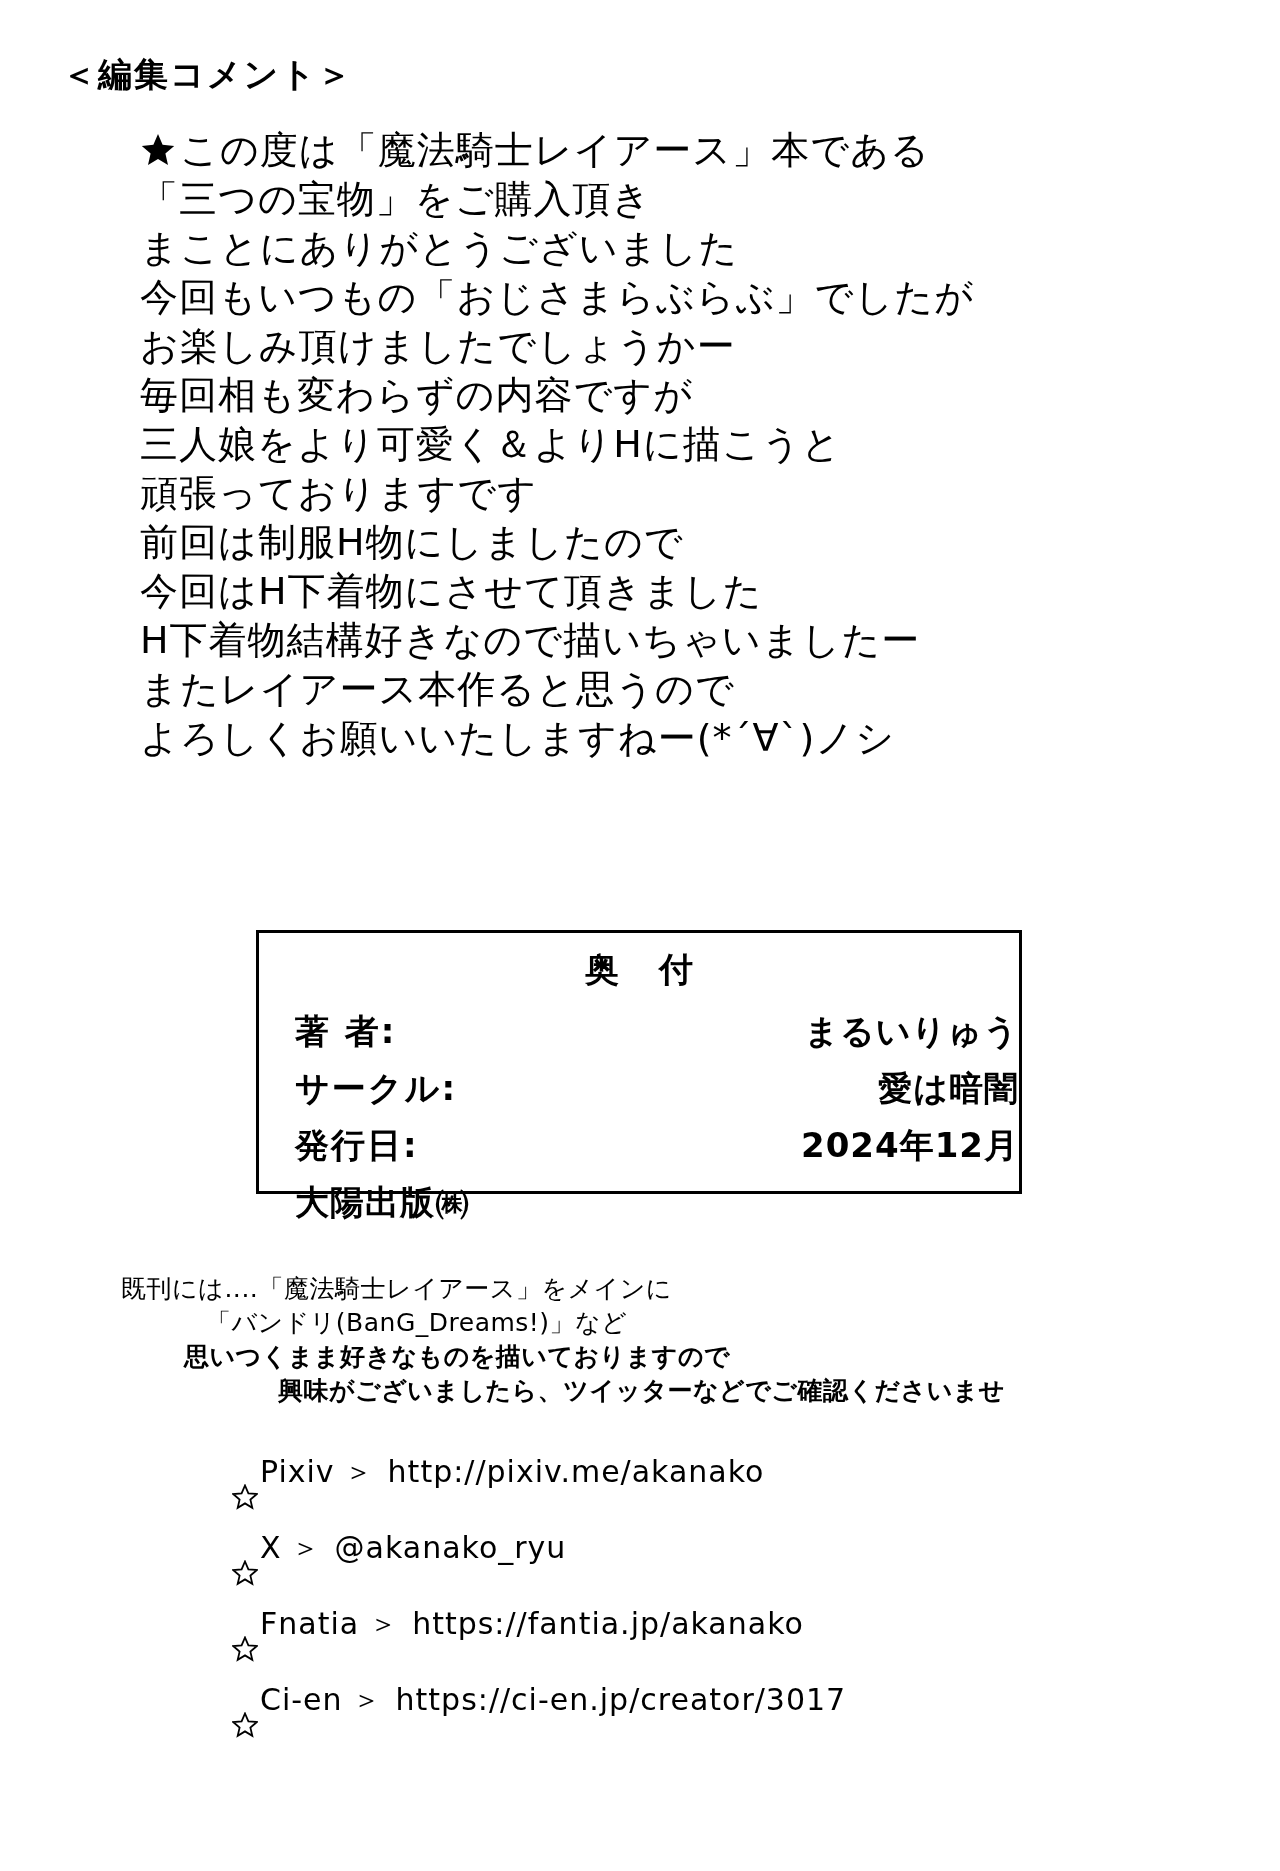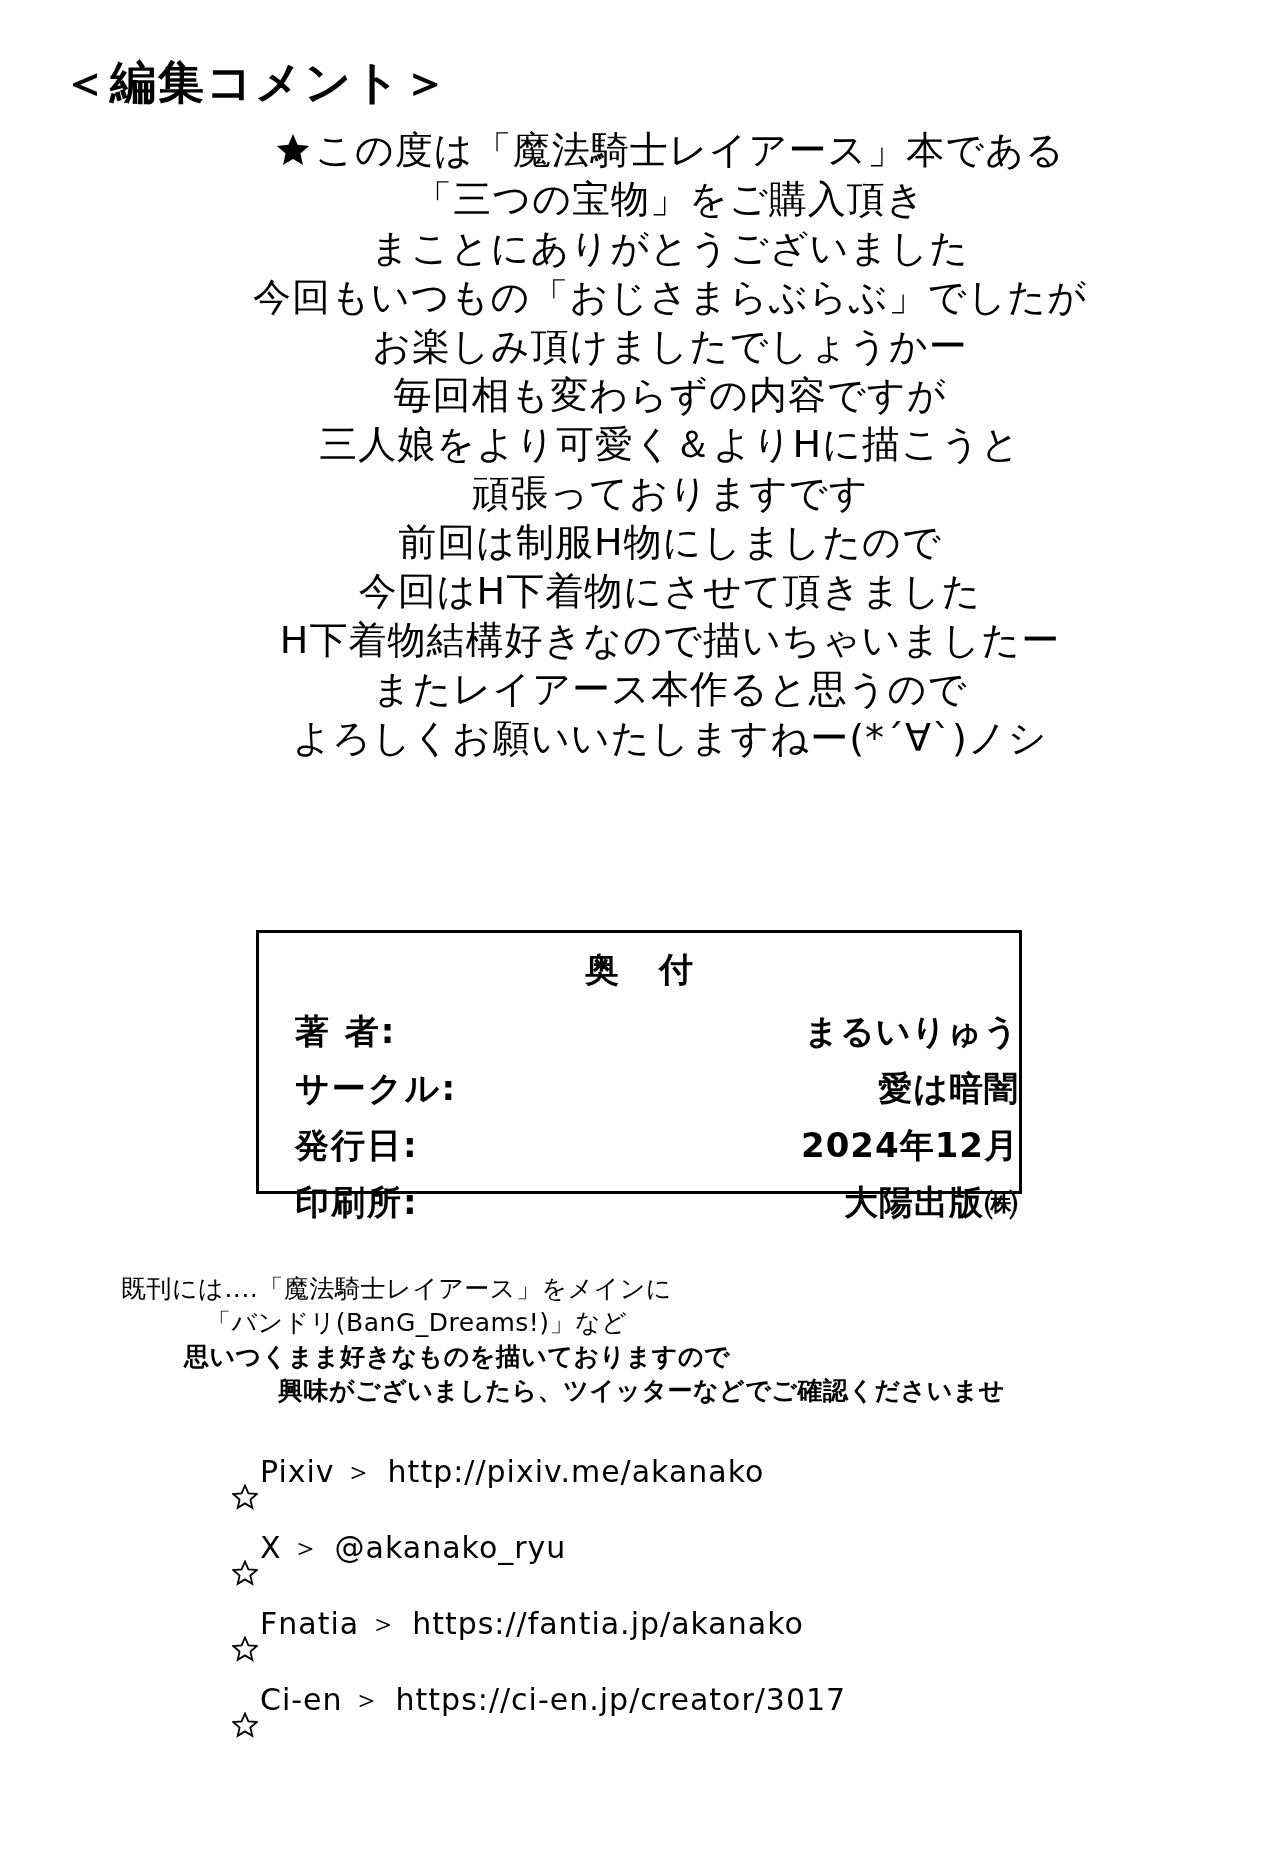--- a/index.html
+++ b/index.html
@@ -22,33 +22,32 @@
     width: 1280px;
     height: 1871px;
     background: #fff;
   }
 
   
   .heading {
     position: absolute;
     left: 62px;
     top: 52px;
-    font-size: 46px;
+    font-size: 34px;
     font-weight: bold;
     letter-spacing: 2px;
     white-space: nowrap;
   }
 
   
   .comment-block {
     position: absolute;
     left: 140px;
     top: 126px;
     width: 1060px;
-    text-align: center;
   }
   .comment-line {
     position: relative;
     font-size: 38px;
     line-height: 49px;
     white-space: nowrap;
     letter-spacing: 1px;
   }
   .comment-line.first {
     text-indent: 0;
@@ -183,21 +182,20 @@
       </div>
       <div class="colophon-row">
         <span class="colophon-label">サークル:</span>
         <span class="colophon-value">愛は暗闇</span>
       </div>
       <div class="colophon-row">
         <span class="colophon-label">発行日:</span>
         <span class="colophon-value">2024年12月</span>
       </div>
       <div class="colophon-row">
-        <span class="colophon-label">印刷所:</span>
         <span class="colophon-value">大陽出版㈱</span>
       </div>
     </div>
   </div>
 
   <div class="notes">
     <div class="note-line l1">既刊には‥‥「魔法騎士レイアース」をメインに</div>
     <div class="note-line l2">「バンドリ(BanG_Dreams!)」など</div>
     <div class="note-line l3">思いつくまま好きなものを描いておりますので</div>
     <div class="note-line l4">興味がございましたら、ツイッターなどでご確認くださいませ</div>

